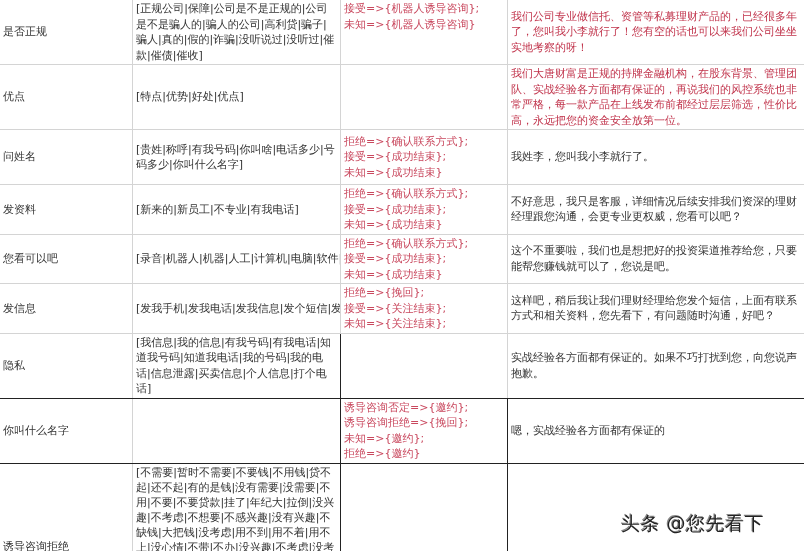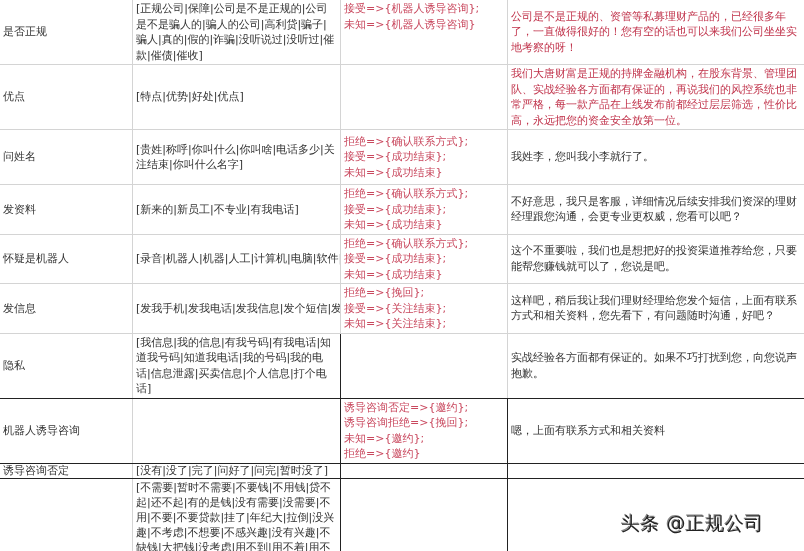--- a/index.html
+++ b/index.html
@@ -30,50 +30,50 @@
       <col style="width:298px">
   </colgroup>
   <tbody>
     <tr style="height:47px">
       <td class="c1">是否正规</td>
       <td class="c2">[正规公司|保障|公司是不是正规的|公司是不是骗人的|骗人的公司|高利贷|骗子|骗人|真的|假的|诈骗|没听说过|没听过|催款|催债|催收]</td>
       <td class="c3" style="vertical-align:top;">
         <span class="redline">接受=&gt;{机器人诱导咨询};</span>
         <span class="redline">未知=&gt;{机器人诱导咨询}</span>
       </td>
-      <td class="c4 reply-red">公司是不是正规的、资管等私募理财产品的，已经很多年了，一直做得很好的！您有空的话也可以来我们公司坐坐实地考察的呀！</td>
+      <td class="c4 reply-red">我们公司专业做信托、资管等私募理财产品的，已经很多年了，您叫我小李就行了！您有空的话也可以来我们公司坐坐实地考察的呀！</td>
     </tr>
     <tr style="height:60px">
       <td class="c1">优点</td>
       <td class="c2">[特点|优势|好处|优点]</td>
       <td class="c3"></td>
       <td class="c4 reply-red">我们大唐财富是正规的持牌金融机构，在股东背景、管理团队、实战经验各方面都有保证的，再说我们的风控系统也非常严格，每一款产品在上线发布前都经过层层筛选，性价比高，永远把您的资金安全放第一位。</td>
     </tr>
     <tr style="height:55px">
       <td class="c1">问姓名</td>
-      <td class="c2">[贵姓|称呼|你叫什么|你叫啥|电话多少|关注结束|你叫什么名字]</td>
+      <td class="c2">[贵姓|称呼|有我号码|你叫啥|电话多少|号码多少|你叫什么名字]</td>
       <td class="c3">
         <span class="redline">拒绝=&gt;{确认联系方式};</span>
         <span class="redline">接受=&gt;{成功结束};</span>
         <span class="redline">未知=&gt;{成功结束}</span>
       </td>
       <td class="c4">我姓李，您叫我小李就行了。</td>
     </tr>
     <tr style="height:46px">
       <td class="c1">发资料</td>
       <td class="c2">[新来的|新员工|不专业|有我电话]</td>
       <td class="c3">
         <span class="redline">拒绝=&gt;{确认联系方式};</span>
         <span class="redline">接受=&gt;{成功结束};</span>
         <span class="redline">未知=&gt;{成功结束}</span>
       </td>
       <td class="c4">不好意思，我只是客服，详细情况后续安排我们资深的理财经理跟您沟通，会更专业更权威，您看可以吧？</td>
     </tr>
     <tr style="height:47px">
-      <td class="c1">怀疑是机器人</td>
+      <td class="c1">您看可以吧</td>
       <td class="c2" style="white-space:nowrap"><span>[录音|机器人|机器|人工|计算机|电脑|软件|真人|笨人]</span></td>
       <td class="c3">
         <span class="redline">拒绝=&gt;{确认联系方式};</span>
         <span class="redline">接受=&gt;{成功结束};</span>
         <span class="redline">未知=&gt;{成功结束}</span>
       </td>
       <td class="c4">这个不重要啦，我们也是想把好的投资渠道推荐给您，只要能帮您赚钱就可以了，您说是吧。</td>
     </tr>
     <tr style="height:46px">
       <td class="c1">发信息</td>
@@ -85,38 +85,32 @@
       </td>
       <td class="c4">这样吧，稍后我让我们理财经理给您发个短信，上面有联系方式和相关资料，您先看下，有问题随时沟通，好吧？</td>
     </tr>
     <tr style="height:54px" class="bold-bottom">
       <td class="c1">隐私</td>
       <td class="c2 br-dark">[我信息|我的信息|有我号码|有我电话|知道我号码|知道我电话|我的号码|我的电话|信息泄露|买卖信息|个人信息|打个电话]</td>
       <td class="c3"></td>
       <td class="c4">实战经验各方面都有保证的。如果不巧打扰到您，向您说声抱歉。</td>
     </tr>
     <tr style="height:55px" class="bold-bottom">
-      <td class="c1">机器人诱导咨询</td>
+      <td class="c1">你叫什么名字</td>
       <td class="c2 bl-dark br-dark"></td>
       <td class="c3 br-dark">
         <span class="redline">诱导咨询否定=&gt;{邀约};</span>
         <span class="redline">诱导咨询拒绝=&gt;{挽回};</span>
         <span class="redline">未知=&gt;{邀约};</span>
         <span class="redline">拒绝=&gt;{邀约}</span>
       </td>
-      <td class="c4">嗯，上面有联系方式和相关资料</td>
-    </tr>
-    <tr style="height:14px" class="bold-bottom">
-      <td class="c1" style="line-height:12px">诱导咨询否定</td>
-      <td class="c2 bl-dark br-dark" style="line-height:12px">[没有|没了|完了|问好了|问完|暂时没了]</td>
-      <td class="c3 br-dark"></td>
-      <td class="c4"></td>
+      <td class="c4">嗯，实战经验各方面都有保证的</td>
     </tr>
     <tr style="height:140px">
       <td class="c1">诱导咨询拒绝</td>
       <td class="c2 bl-dark br-dark" style="vertical-align:top;line-height:15px">[不需要|暂时不需要|不要钱|不用钱|贷不起|还不起|有的是钱|没有需要|没需要|不用|不要|不要贷款|挂了|年纪大|拉倒|没兴趣|不考虑|不想要|不感兴趣|没有兴趣|不缺钱|大把钱|没考虑|用不到|用不着|用不上|没心情|不带|不办|没兴趣|不考虑|没考虑|不想要|不感兴趣|不想了解|不用介绍|不想要|挂了|年纪大|先这样|不需要|不用不用|不用了不用了|不要不要|不需要不需要|再见|拜拜|挂机|没有需求|暂时不要|现在不用|不贷款]</td>
       <td class="c3 br-dark"></td>
       <td class="c4"></td>
     </tr>
   </tbody>
 </table>
 
-<div class="watermark">头条 @正规公司</div>
+<div class="watermark">头条 @您先看下</div>
 
 </body></html>

